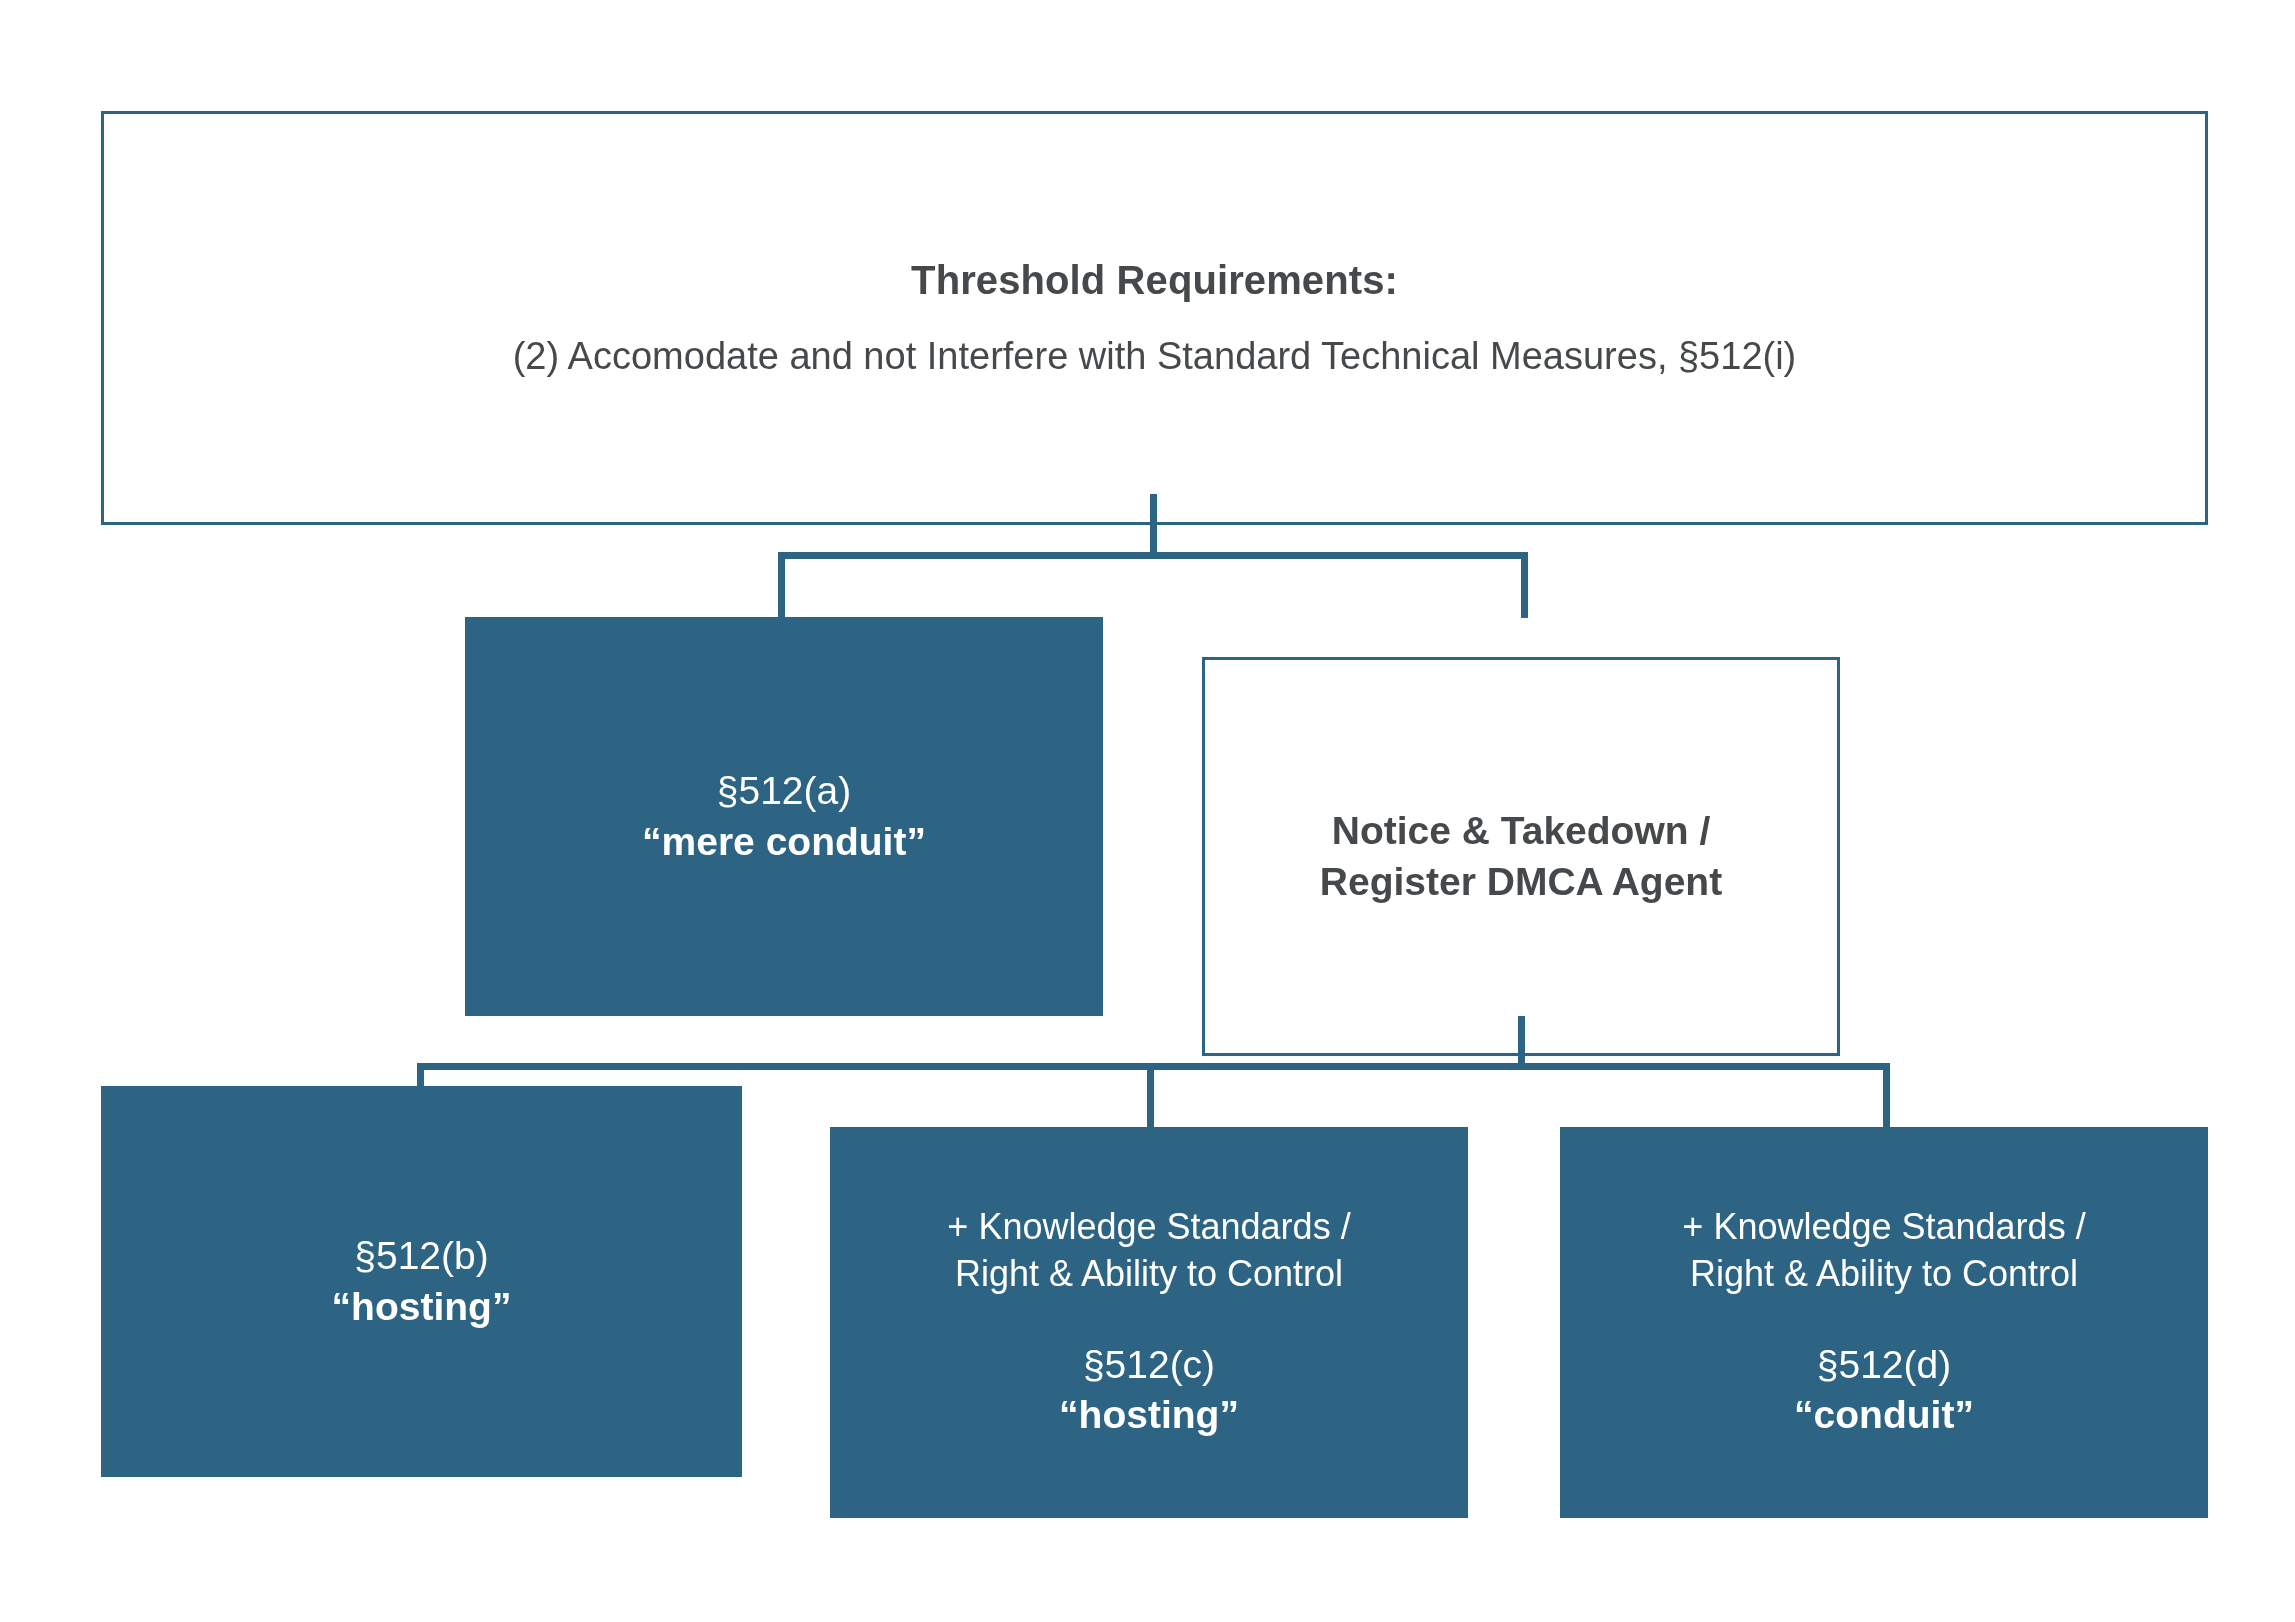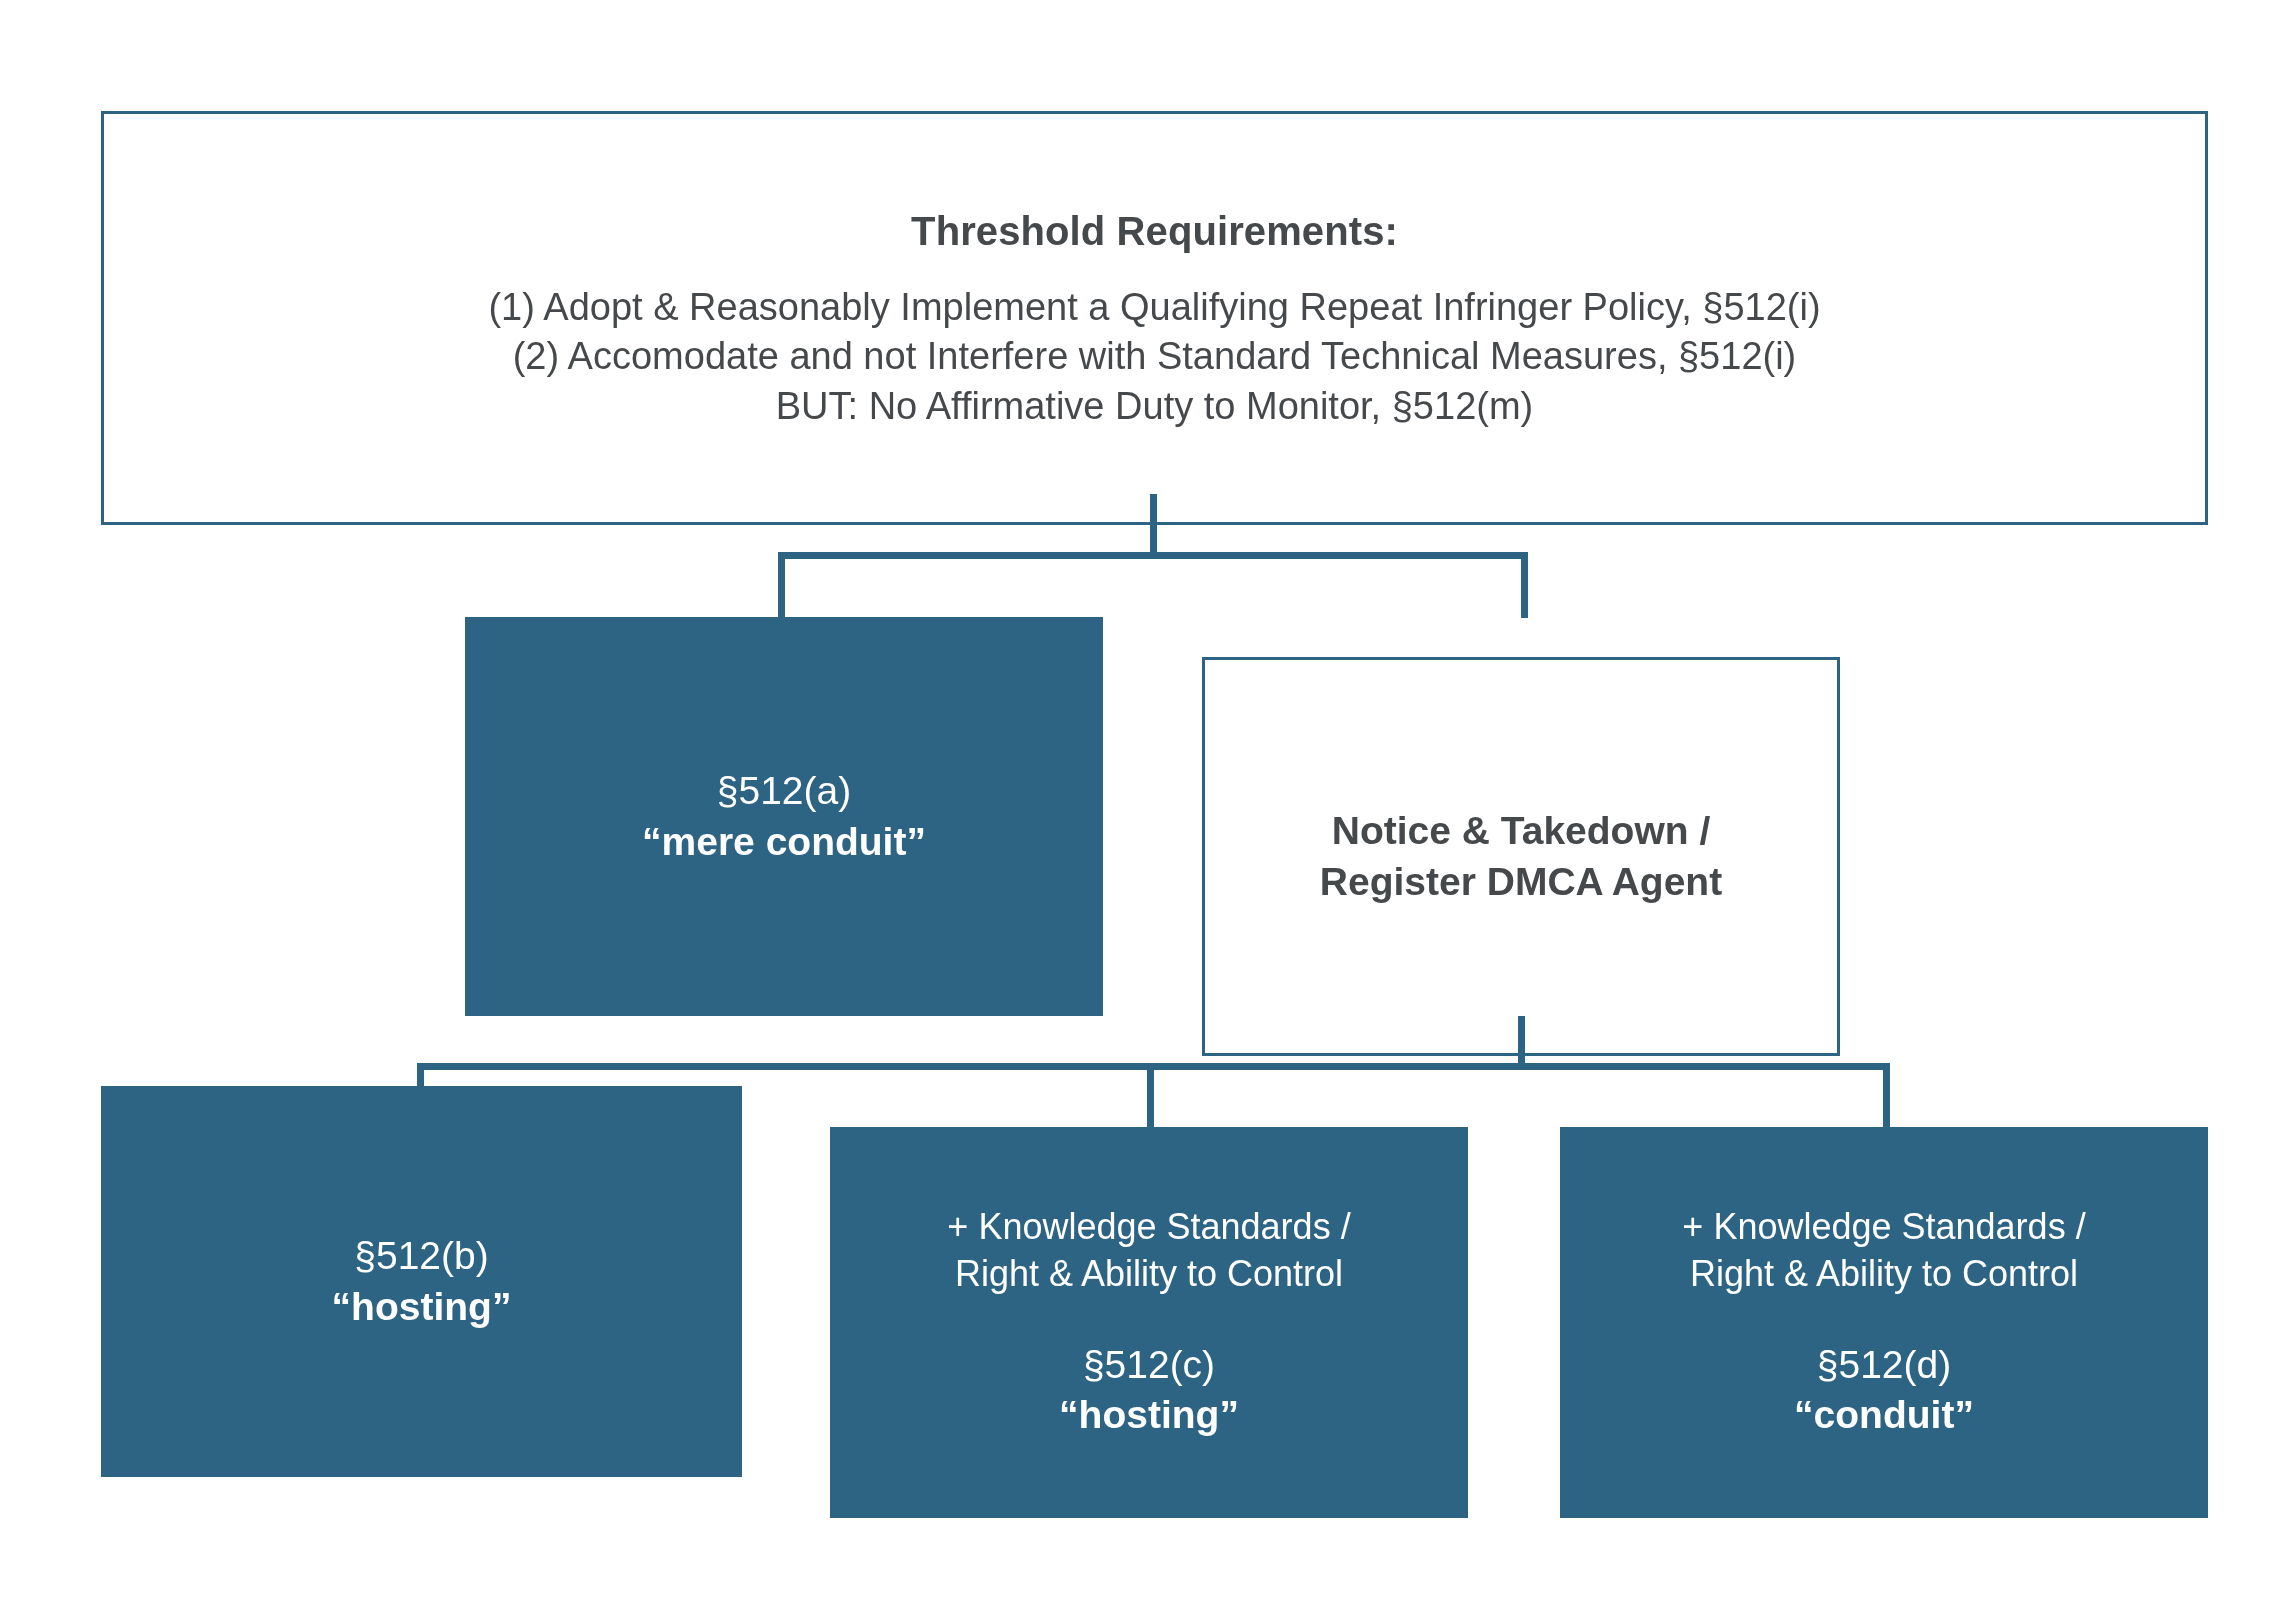--- a/index.html
+++ b/index.html
@@ -83,23 +83,21 @@
   .block-gap { height: 42px; }
 </style>
 </head>
 <body>
 
 <div id="canvas">
 
   <div class="node outlined" style="left:101px; top:111px; width:2107px; height:414px; padding:0 39px;">
     <div class="title">Threshold Requirements:</div>
     <div class="gap-sm"></div>
-    <div class="body-line">(1) Adopt &amp; Reasonably Implement a Qualifying Repeat Infringer Policy, §512(i)</div>
     <div class="body-line">(2) Accomodate and not Interfere with Standard Technical Measures, §512(i)</div>
-    <div class="body-line">BUT: No Affirmative Duty to Monitor, §512(m)</div>
   </div>
 
   <div class="conn" style="left:1150px; top:494px; width:6.5px; height:63px;"></div>
 
   <div class="conn" style="left:778px; top:552px; width:750px; height:6.5px;"></div>
 
   <div class="conn" style="left:778px; top:552px; width:6.5px; height:66px;"></div>
 
   <div class="conn" style="left:1521px; top:552px; width:6.5px; height:66px;"></div>
 

